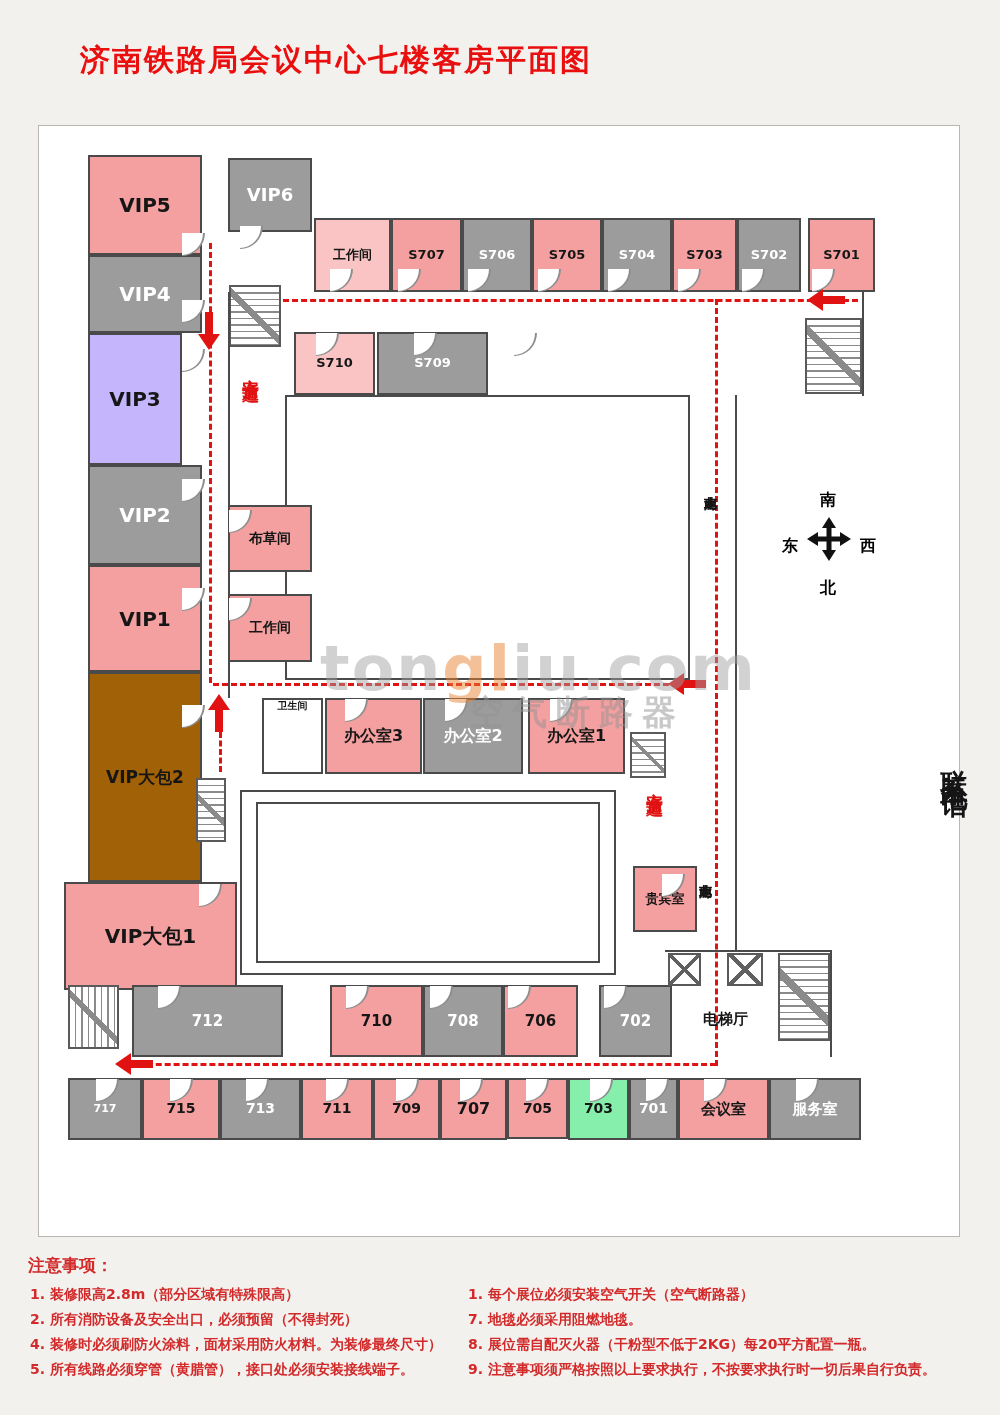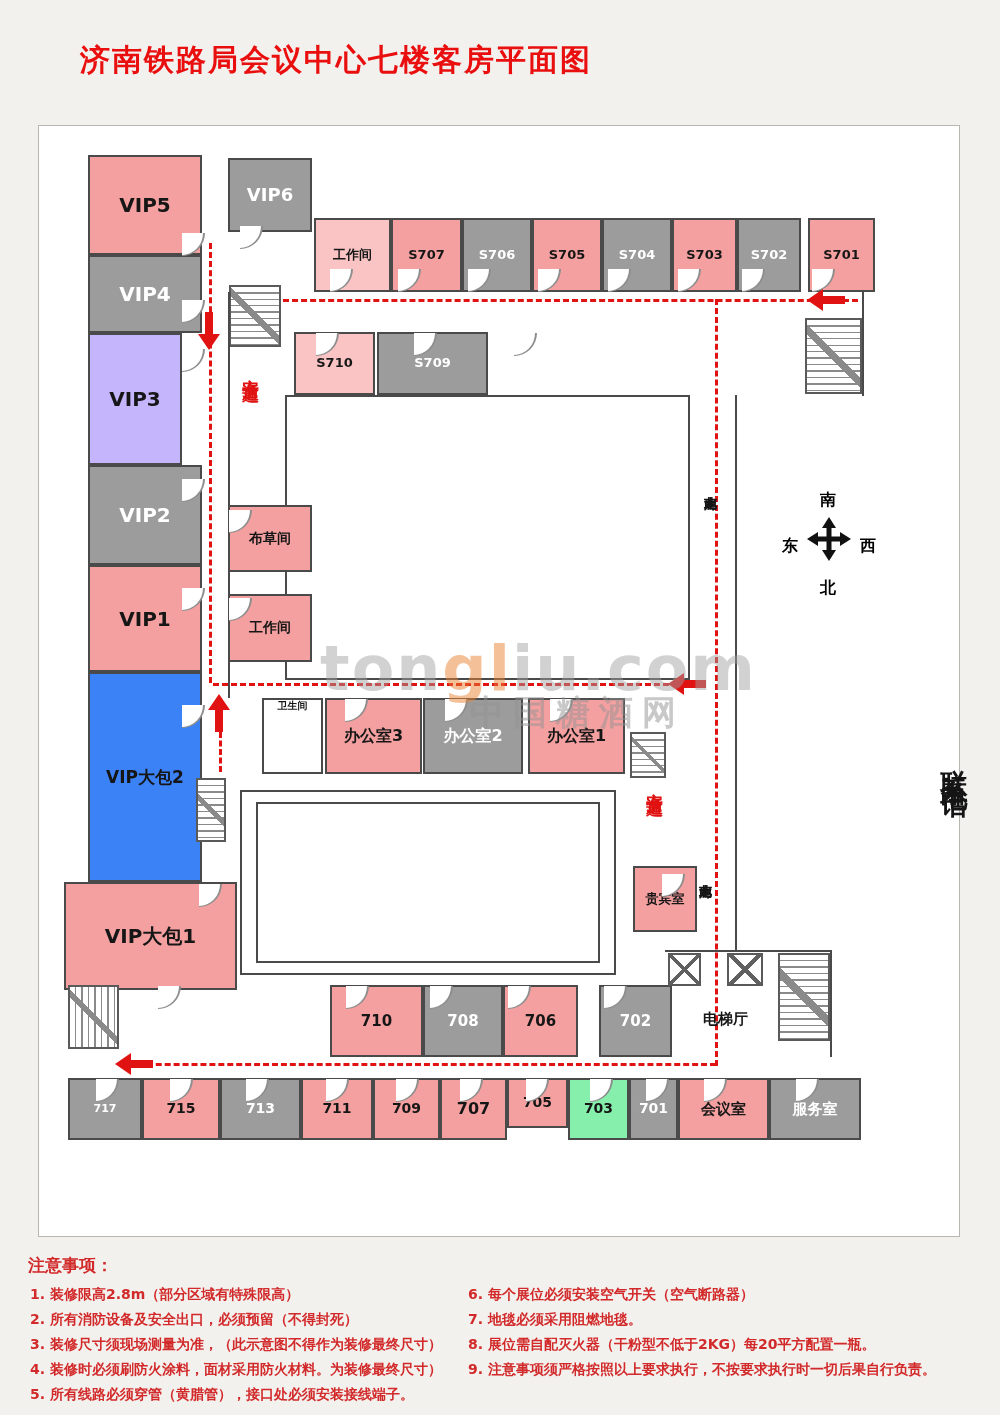--- a/index.html
+++ b/index.html
@@ -64,79 +64,79 @@
       <rect x="20.5" y="9" width="5" height="28" fill="#111"></rect>
       <rect x="9" y="20.5" width="28" height="5" fill="#111"></rect>
       <polygon points="23,1 30,12 16,12" fill="#111"></polygon>
       <polygon points="23,45 30,34 16,34" fill="#111"></polygon>
       <polygon points="1,23 12,16 12,30" fill="#111"></polygon>
       <polygon points="45,23 34,16 34,30" fill="#111"></polygon>
     </svg>
   </div>
 
   <span class="wm" id="wm-main">tongliu.com</span>
-  <span class="wm" id="wm-sub">中国糖酒网</span>
+  <span class="wm" id="wm-sub">空气断路器</span>
 
   <div class="notes">
     <div class="notes-heading">注意事项：</div>
     <div class="note-col" id="note-left">
         <div class="note-line">1. 装修限高2.8m（部分区域有特殊限高）</div>
         <div class="note-line">2. 所有消防设备及安全出口，必须预留（不得封死）</div>
-        <div class="note-line">3. 装修尺寸须现场测量为准，（此示意图不得作为装修最终尺寸）</div>
         <div class="note-line">4. 装修时必须刷防火涂料，面材采用防火材料。为装修最终尺寸）</div>
         <div class="note-line">5. 所有线路必须穿管（黄腊管），接口处必须安装接线端子。</div>
       </div>
     <div class="note-col" id="note-right">
-        <div class="note-line">6. 每个展位必须安装空气开关（空气断路器）</div>
+        <div class="note-line">1. 每个展位必须安装空气开关（空气断路器）</div>
         <div class="note-line">7. 地毯必须采用阻燃地毯。</div>
         <div class="note-line">8. 展位需自配灭火器（干粉型不低于2KG）每20平方配置一瓶。</div>
         <div class="note-line">9. 注意事项须严格按照以上要求执行，不按要求执行时一切后果自行负责。</div>
       </div>
   </div>
 
 <div class="hall" style="left: 285px; top: 395px; width: 405px; height: 285px;"></div>
     <div class="hall" style="left: 240px; top: 790px; width: 376px; height: 185px;">
       <div class="inner"></div>
     </div>
     <div class="room" style="left: 88px; top: 155px; width: 114px; height: 100px; background: rgb(245, 160, 160); color: rgb(22, 22, 22); font-size: 20px;">VIP5</div>
     <div class="room" style="left: 88px; top: 255px; width: 114px; height: 78px; background: rgb(156, 156, 156); color: rgb(255, 255, 255); font-size: 20px;">VIP4</div>
     <div class="room" style="left: 88px; top: 333px; width: 94px; height: 132px; background: #c4b5fd; color: rgb(22, 22, 22); font-size: 20px;">VIP3</div>
     <div class="room" style="left: 88px; top: 465px; width: 114px; height: 100px; background: rgb(156, 156, 156); color: rgb(255, 255, 255); font-size: 20px;">VIP2</div>
     <div class="room" style="left: 88px; top: 565px; width: 114px; height: 107px; background: rgb(245, 160, 160); color: rgb(22, 22, 22); font-size: 20px;">VIP1</div>
-    <div class="room" style="left: 88px; top: 672px; width: 114px; height: 210px; background: #3b82f6; color: rgb(22, 22, 22); font-size: 17px;">VIP大包2</div>
+    <div class="room" style="left: 88px; top: 672px; width: 114px; height: 210px; background: #a16207; color: rgb(22, 22, 22); font-size: 17px;">VIP大包2</div>
     <div class="room" style="left: 64px; top: 882px; width: 173px; height: 108px; background: rgb(245, 160, 160); color: rgb(22, 22, 22); font-size: 20px;">VIP大包1</div>
     <div class="room" style="left: 228px; top: 158px; width: 84px; height: 74px; background: rgb(156, 156, 156); color: rgb(255, 255, 255); font-size: 18px;">VIP6</div>
     <div class="room" style="left: 314px; top: 218px; width: 77px; height: 74px; background: rgb(250, 196, 196); color: rgb(22, 22, 22); font-size: 13px;">工作间</div>
     <div class="room" style="left: 391px; top: 218px; width: 71px; height: 74px; background: rgb(245, 160, 160); color: rgb(22, 22, 22); font-size: 13px;">S707</div>
     <div class="room" style="left: 462px; top: 218px; width: 70px; height: 74px; background: rgb(156, 156, 156); color: rgb(255, 255, 255); font-size: 13px;">S706</div>
     <div class="room" style="left: 532px; top: 218px; width: 70px; height: 74px; background: rgb(245, 160, 160); color: rgb(22, 22, 22); font-size: 13px;">S705</div>
     <div class="room" style="left: 602px; top: 218px; width: 70px; height: 74px; background: rgb(156, 156, 156); color: rgb(255, 255, 255); font-size: 13px;">S704</div>
     <div class="room" style="left: 672px; top: 218px; width: 65px; height: 74px; background: rgb(245, 160, 160); color: rgb(22, 22, 22); font-size: 13px;">S703</div>
     <div class="room" style="left: 737px; top: 218px; width: 64px; height: 74px; background: rgb(156, 156, 156); color: rgb(255, 255, 255); font-size: 13px;">S702</div>
     <div class="room" style="left: 808px; top: 218px; width: 67px; height: 74px; background: rgb(245, 160, 160); color: rgb(22, 22, 22); font-size: 13px;">S701</div>
     <div class="room" style="left: 294px; top: 332px; width: 81px; height: 63px; background: rgb(250, 196, 196); color: rgb(22, 22, 22); font-size: 13px;">S710</div>
     <div class="room" style="left: 377px; top: 332px; width: 111px; height: 63px; background: rgb(156, 156, 156); color: rgb(255, 255, 255); font-size: 13px;">S709</div>
     <div class="room" style="left: 228px; top: 505px; width: 84px; height: 67px; background: rgb(245, 160, 160); color: rgb(22, 22, 22); font-size: 14px;">布草间</div>
     <div class="room" style="left: 228px; top: 594px; width: 84px; height: 68px; background: rgb(245, 160, 160); color: rgb(22, 22, 22); font-size: 14px;">工作间</div>
     <div class="room" style="left: 262px; top: 698px; width: 61px; height: 76px; background: rgb(255, 255, 255); color: rgb(22, 22, 22); font-size: 10px; align-items: flex-start; padding-top: 0;">卫生间</div>
     <div class="room" style="left: 325px; top: 698px; width: 97px; height: 76px; background: rgb(245, 160, 160); color: rgb(22, 22, 22); font-size: 16px;">办公室3</div>
     <div class="room" style="left: 423px; top: 698px; width: 100px; height: 76px; background: rgb(156, 156, 156); color: rgb(255, 255, 255); font-size: 16px;">办公室2</div>
     <div class="room" style="left: 528px; top: 698px; width: 97px; height: 76px; background: rgb(245, 160, 160); color: rgb(22, 22, 22); font-size: 16px;">办公室1</div>
     <div class="room" style="left: 633px; top: 866px; width: 64px; height: 66px; background: rgb(245, 160, 160); color: rgb(22, 22, 22); font-size: 13px;">贵宾室</div>
+    <div class="room" style="left: 132px; top: 985px; width: 151px; height: 72px; background: rgb(156, 156, 156); color: rgb(255, 255, 255); font-size: 15px;">712</div>
     <div class="room" style="left: 330px; top: 985px; width: 93px; height: 72px; background: rgb(245, 160, 160); color: rgb(22, 22, 22); font-size: 15px;">710</div>
     <div class="room" style="left: 423px; top: 985px; width: 80px; height: 72px; background: rgb(156, 156, 156); color: rgb(255, 255, 255); font-size: 15px;">708</div>
     <div class="room" style="left: 503px; top: 985px; width: 75px; height: 72px; background: rgb(245, 160, 160); color: rgb(22, 22, 22); font-size: 15px;">706</div>
     <div class="room" style="left: 599px; top: 985px; width: 73px; height: 72px; background: rgb(156, 156, 156); color: rgb(255, 255, 255); font-size: 15px;">702</div>
     <div class="room" style="left: 68px; top: 1078px; width: 74px; height: 62px; background: rgb(156, 156, 156); color: rgb(255, 255, 255); font-size: 11px;">717</div>
     <div class="room" style="left: 142px; top: 1078px; width: 78px; height: 62px; background: rgb(245, 160, 160); color: rgb(22, 22, 22); font-size: 14px;">715</div>
     <div class="room" style="left: 220px; top: 1078px; width: 81px; height: 62px; background: rgb(156, 156, 156); color: rgb(255, 255, 255); font-size: 14px;">713</div>
     <div class="room" style="left: 301px; top: 1078px; width: 72px; height: 62px; background: rgb(245, 160, 160); color: rgb(22, 22, 22); font-size: 14px;">711</div>
     <div class="room" style="left: 373px; top: 1078px; width: 67px; height: 62px; background: rgb(245, 160, 160); color: rgb(22, 22, 22); font-size: 14px;">709</div>
     <div class="room" style="left: 440px; top: 1078px; width: 67px; height: 62px; background: rgb(245, 160, 160); color: rgb(22, 22, 22); font-size: 16px;">707</div>
-    <div class="room" style="left: 507px; top: 1078px; width: 61px; height: 50px; background: rgb(245, 160, 160); color: rgb(22, 22, 22); font-size: 14px; text-align: right;">705</div>
+    <div class="room" style="left: 507px; top: 1078px; width: 61px; height: 61px; background: rgb(245, 160, 160); color: rgb(22, 22, 22); font-size: 14px; text-align: right;">705</div>
     <div class="room" style="left: 568px; top: 1078px; width: 61px; height: 62px; background: #86efac; color: rgb(22, 22, 22); font-size: 14px;">703</div>
     <div class="room" style="left: 629px; top: 1078px; width: 49px; height: 62px; background: rgb(156, 156, 156); color: rgb(255, 255, 255); font-size: 14px;">701</div>
     <div class="room" style="left: 678px; top: 1078px; width: 91px; height: 62px; background: rgb(245, 160, 160); color: rgb(22, 22, 22); font-size: 15px;">会议室</div>
     <div class="room" style="left: 769px; top: 1078px; width: 92px; height: 62px; background: rgb(156, 156, 156); color: rgb(255, 255, 255); font-size: 15px;">服务室</div>
     <div class="stair" style="left: 229px; top: 285px; width: 52px; height: 62px; background-image: linear-gradient(45deg, transparent 46%, rgb(138, 138, 138) 46%, rgb(138, 138, 138) 54%, transparent 54%), repeating-linear-gradient(rgb(255, 255, 255) 0px, rgb(255, 255, 255) 5px, rgb(138, 138, 138) 5px, rgb(138, 138, 138) 6.5px);"></div>
     <div class="stair" style="left: 805px; top: 318px; width: 57px; height: 76px; background-image: linear-gradient(45deg, transparent 46%, rgb(138, 138, 138) 46%, rgb(138, 138, 138) 54%, transparent 54%), repeating-linear-gradient(rgb(255, 255, 255) 0px, rgb(255, 255, 255) 5px, rgb(138, 138, 138) 5px, rgb(138, 138, 138) 6.5px);"></div>
     <div class="stair" style="left: 196px; top: 778px; width: 30px; height: 64px; background-image: linear-gradient(45deg, transparent 46%, rgb(138, 138, 138) 46%, rgb(138, 138, 138) 54%, transparent 54%), repeating-linear-gradient(rgb(255, 255, 255) 0px, rgb(255, 255, 255) 5px, rgb(138, 138, 138) 5px, rgb(138, 138, 138) 6.5px);"></div>
     <div class="stair" style="left: 630px; top: 732px; width: 36px; height: 46px; background-image: linear-gradient(45deg, transparent 46%, rgb(138, 138, 138) 46%, rgb(138, 138, 138) 54%, transparent 54%), repeating-linear-gradient(rgb(255, 255, 255) 0px, rgb(255, 255, 255) 5px, rgb(138, 138, 138) 5px, rgb(138, 138, 138) 6.5px);"></div>
     <div class="stair" style="left: 68px; top: 985px; width: 51px; height: 64px; background-image: linear-gradient(45deg, transparent 46%, rgb(138, 138, 138) 46%, rgb(138, 138, 138) 54%, transparent 54%), repeating-linear-gradient(90deg, rgb(255, 255, 255) 0px, rgb(255, 255, 255) 5px, rgb(138, 138, 138) 5px, rgb(138, 138, 138) 6.5px);"></div>
     <div class="stair" style="left: 778px; top: 953px; width: 52px; height: 88px; background-image: linear-gradient(45deg, transparent 46%, rgb(138, 138, 138) 46%, rgb(138, 138, 138) 54%, transparent 54%), repeating-linear-gradient(rgb(255, 255, 255) 0px, rgb(255, 255, 255) 5px, rgb(138, 138, 138) 5px, rgb(138, 138, 138) 6.5px);"></div>

